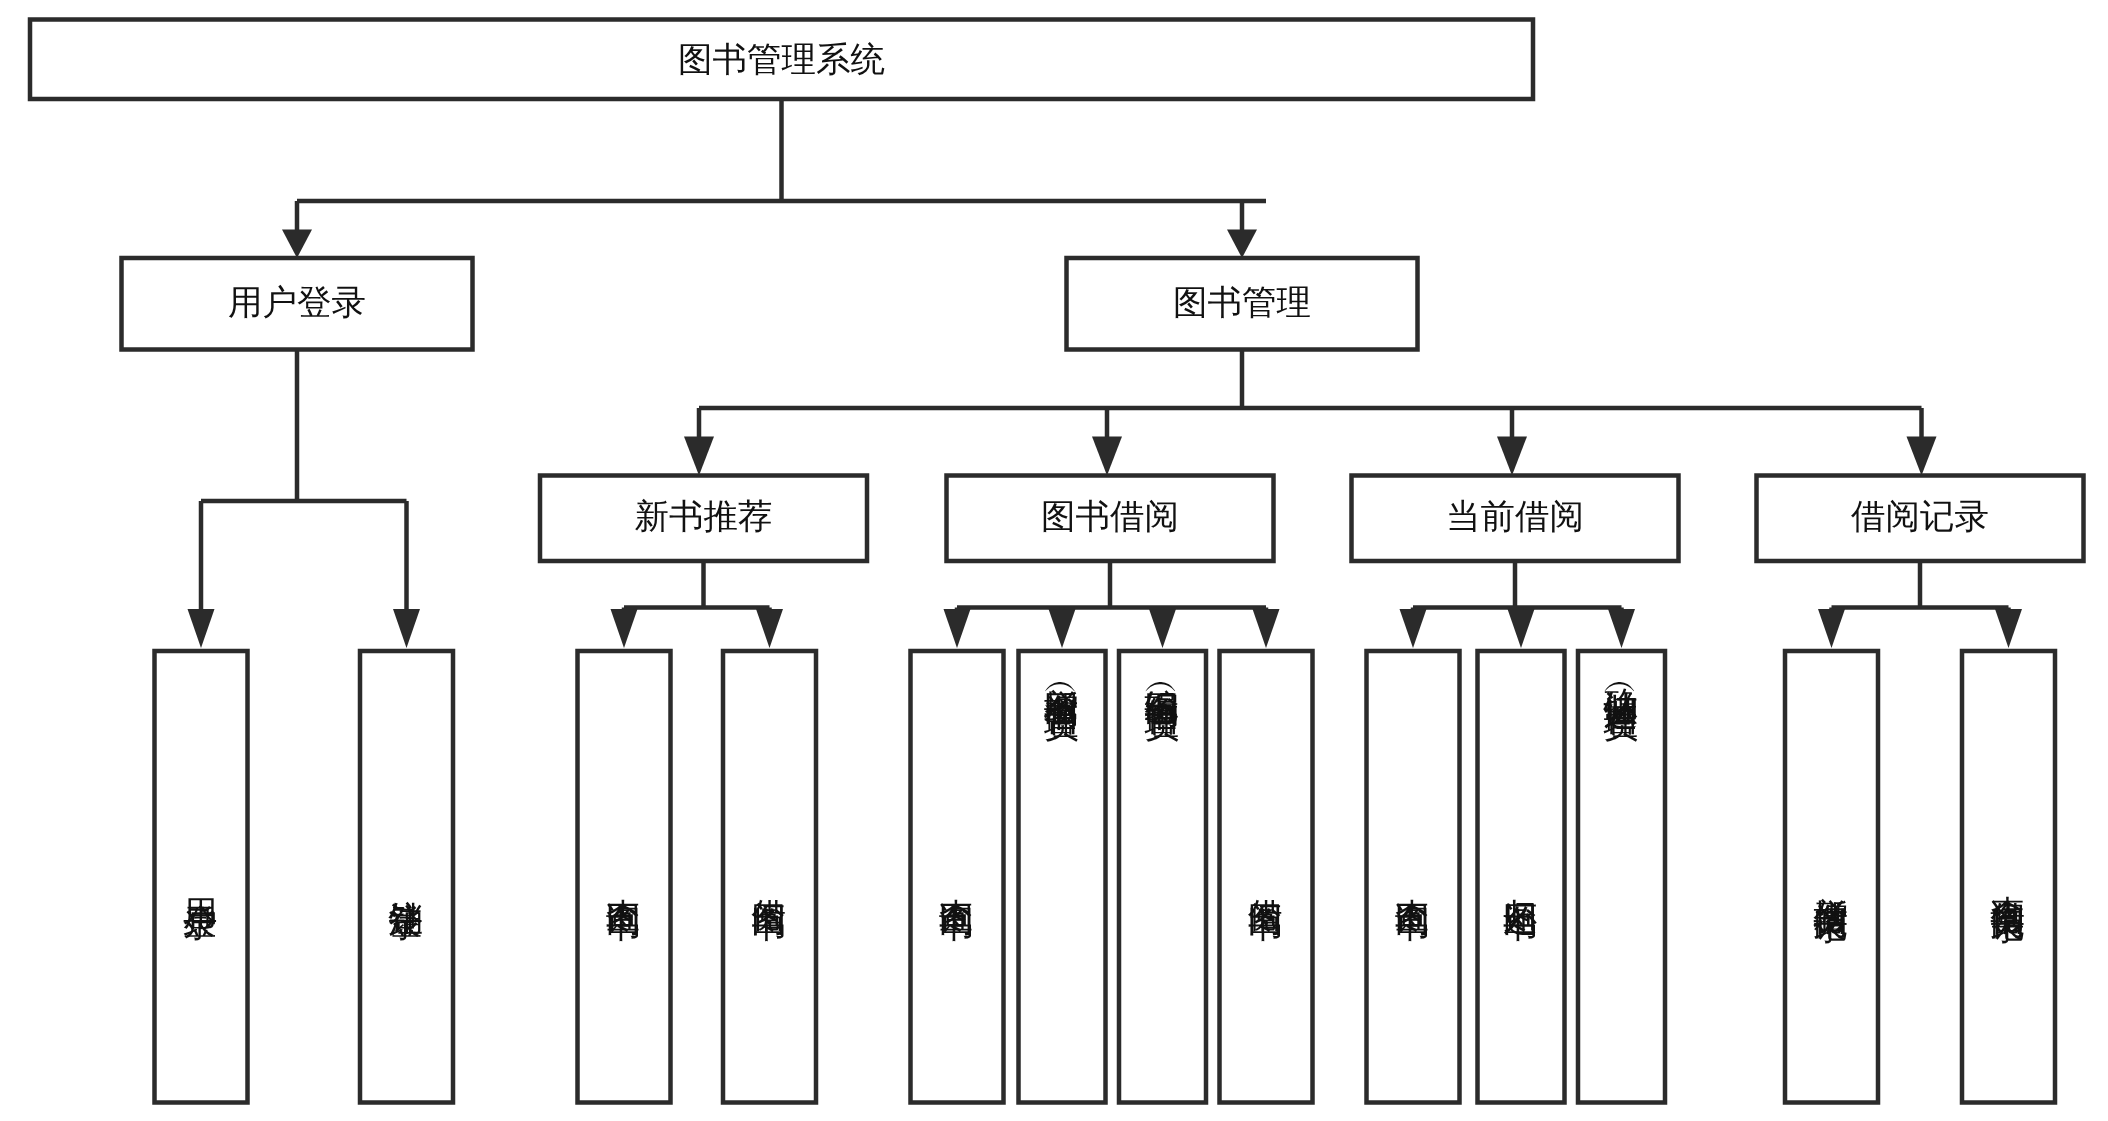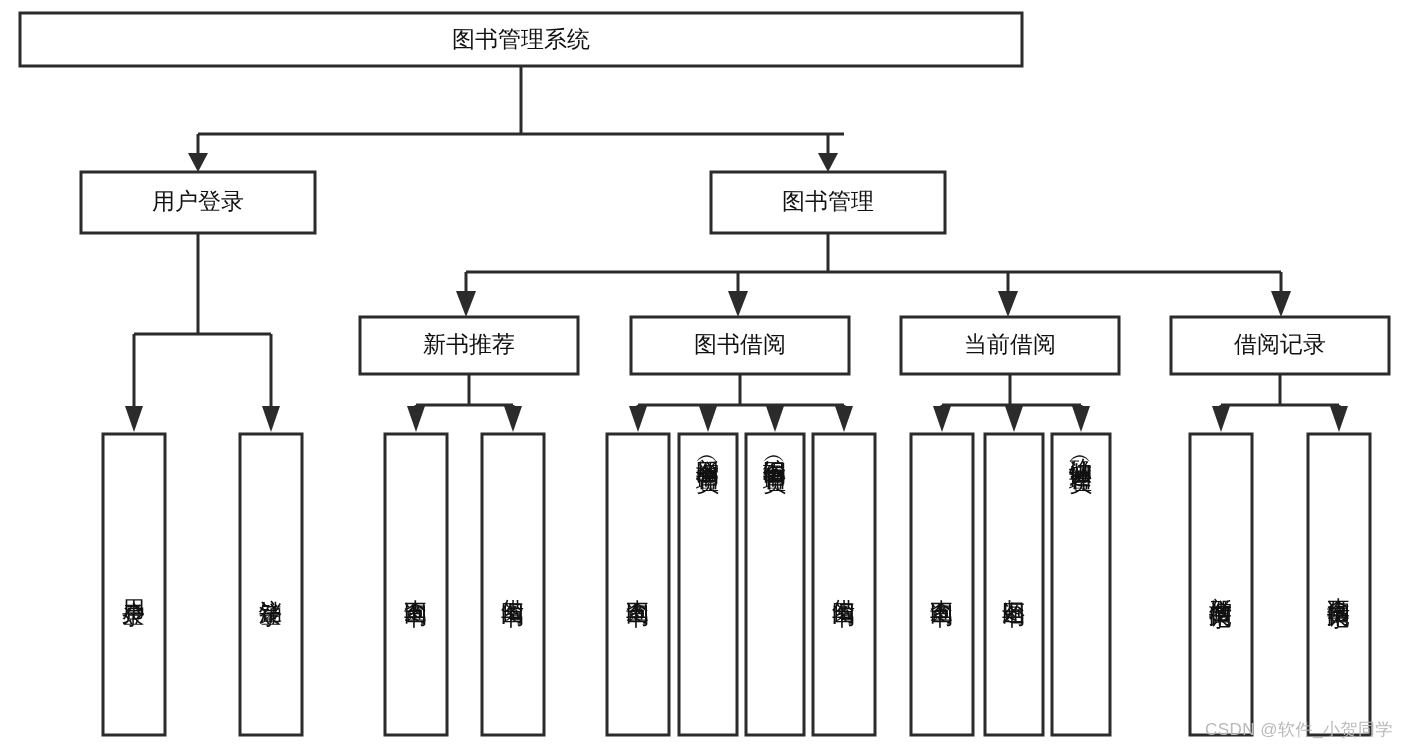--- a/index.html
+++ b/index.html
@@ -262,14 +262,13 @@
   <div class="vtext-cell" style="left:607px; top:434px; width:62px; height:301px;">查询图书</div>
   <div class="vtext-cell" style="left:679px; top:434px; width:58px; height:301px; justify-content:flex-start; padding-top:6px; box-sizing:border-box;">新增图书（管理员）</div>
   <div class="vtext-cell" style="left:746px; top:434px; width:58px; height:301px; justify-content:flex-start; padding-top:6px; box-sizing:border-box;">编辑图书（管理员）</div>
   <div class="vtext-cell" style="left:813px; top:434px; width:62px; height:301px;">借阅图书</div>
   <div class="vtext-cell" style="left:911px; top:434px; width:62px; height:301px;">查询图书</div>
   <div class="vtext-cell" style="left:985px; top:434px; width:58px; height:301px;">归还图书</div>
   <div class="vtext-cell" style="left:1052px; top:434px; width:58px; height:301px; justify-content:flex-start; padding-top:6px; box-sizing:border-box;">确认归还（管理员）</div>
   <div class="vtext-cell" style="left:1190px; top:434px; width:62px; height:301px;">新增借阅记录</div>
   <div class="vtext-cell" style="left:1308px; top:434px; width:62px; height:301px;">查询借阅记录</div>
 
-  <div class="watermark">CSDN @软件_小贺同学</div>
 </div>
 
 </body></html>

